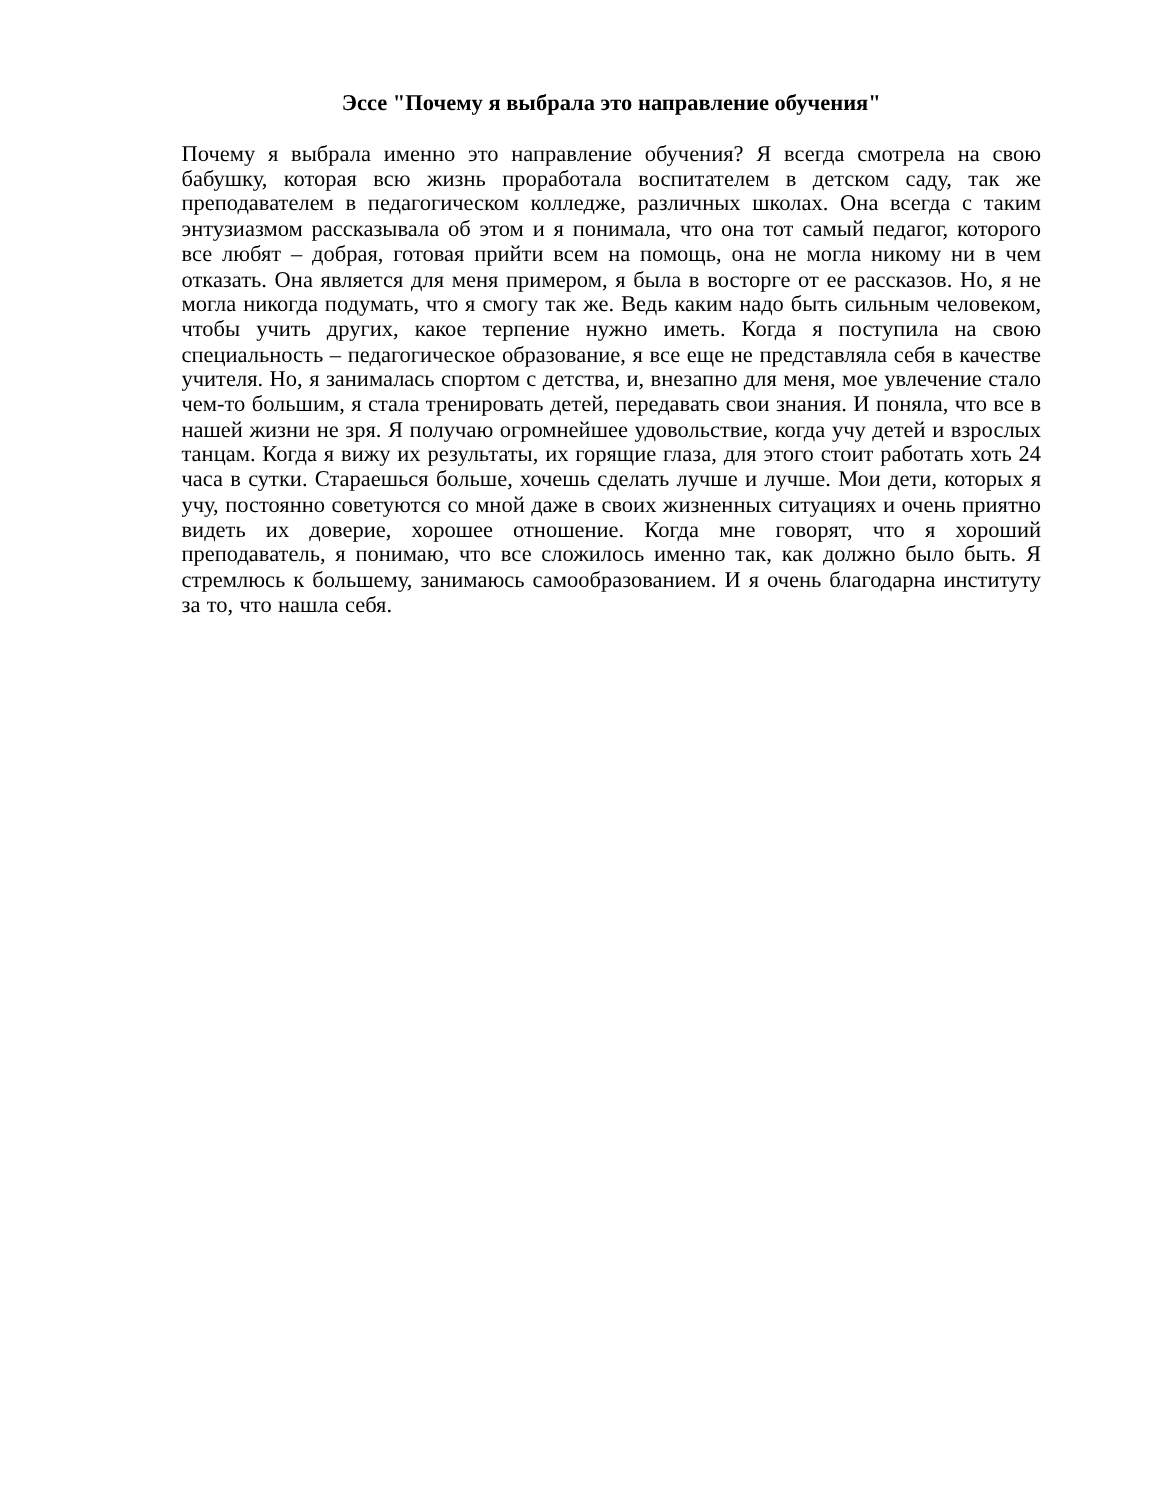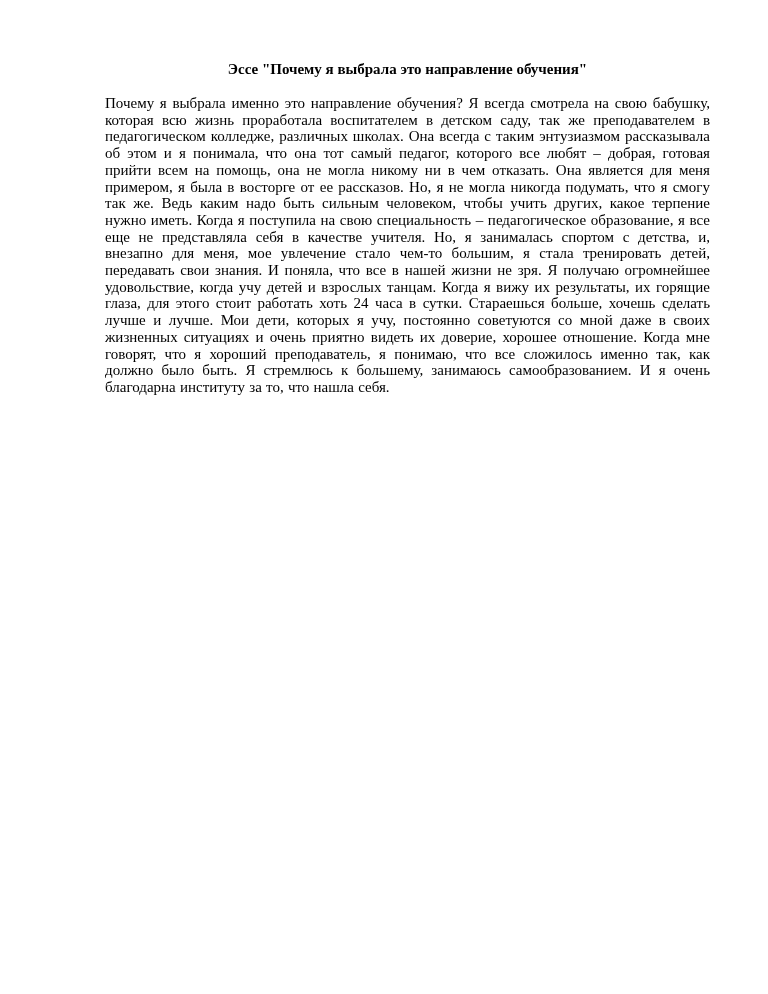--- a/index.html
+++ b/index.html
@@ -24,21 +24,21 @@
   }
   .title {
     margin: 0 0 17px 0;
     font-size: 15px;
     line-height: 17px;
     font-weight: bold;
     text-align: center;
     white-space: normal;
   }
   .body-text {
-    margin: 0;
+    margin: 16px;
     font-size: 15px;
     line-height: 16.7px;
     text-align: justify;
     text-align-last: left;
     word-spacing: 0.5px;
     hyphens: none;
   }
 </style>
 </head>
 <body>

